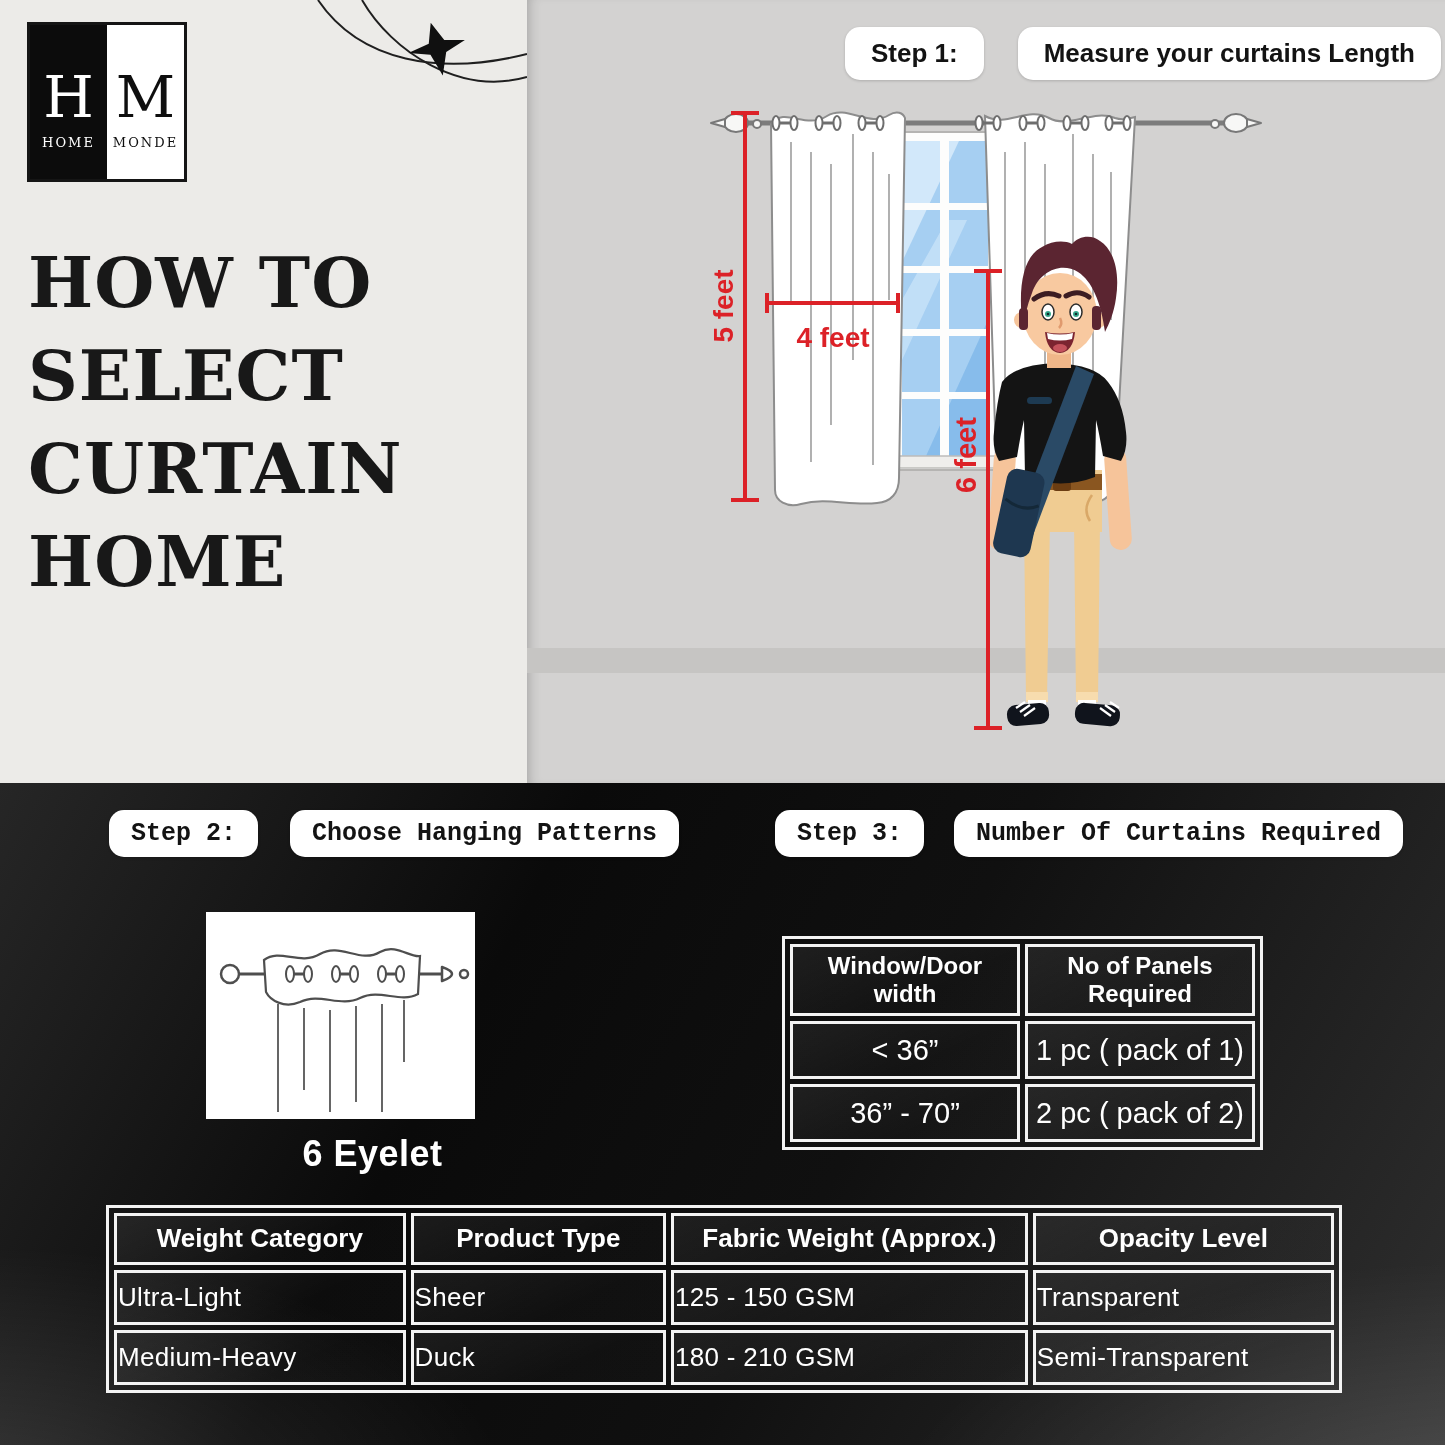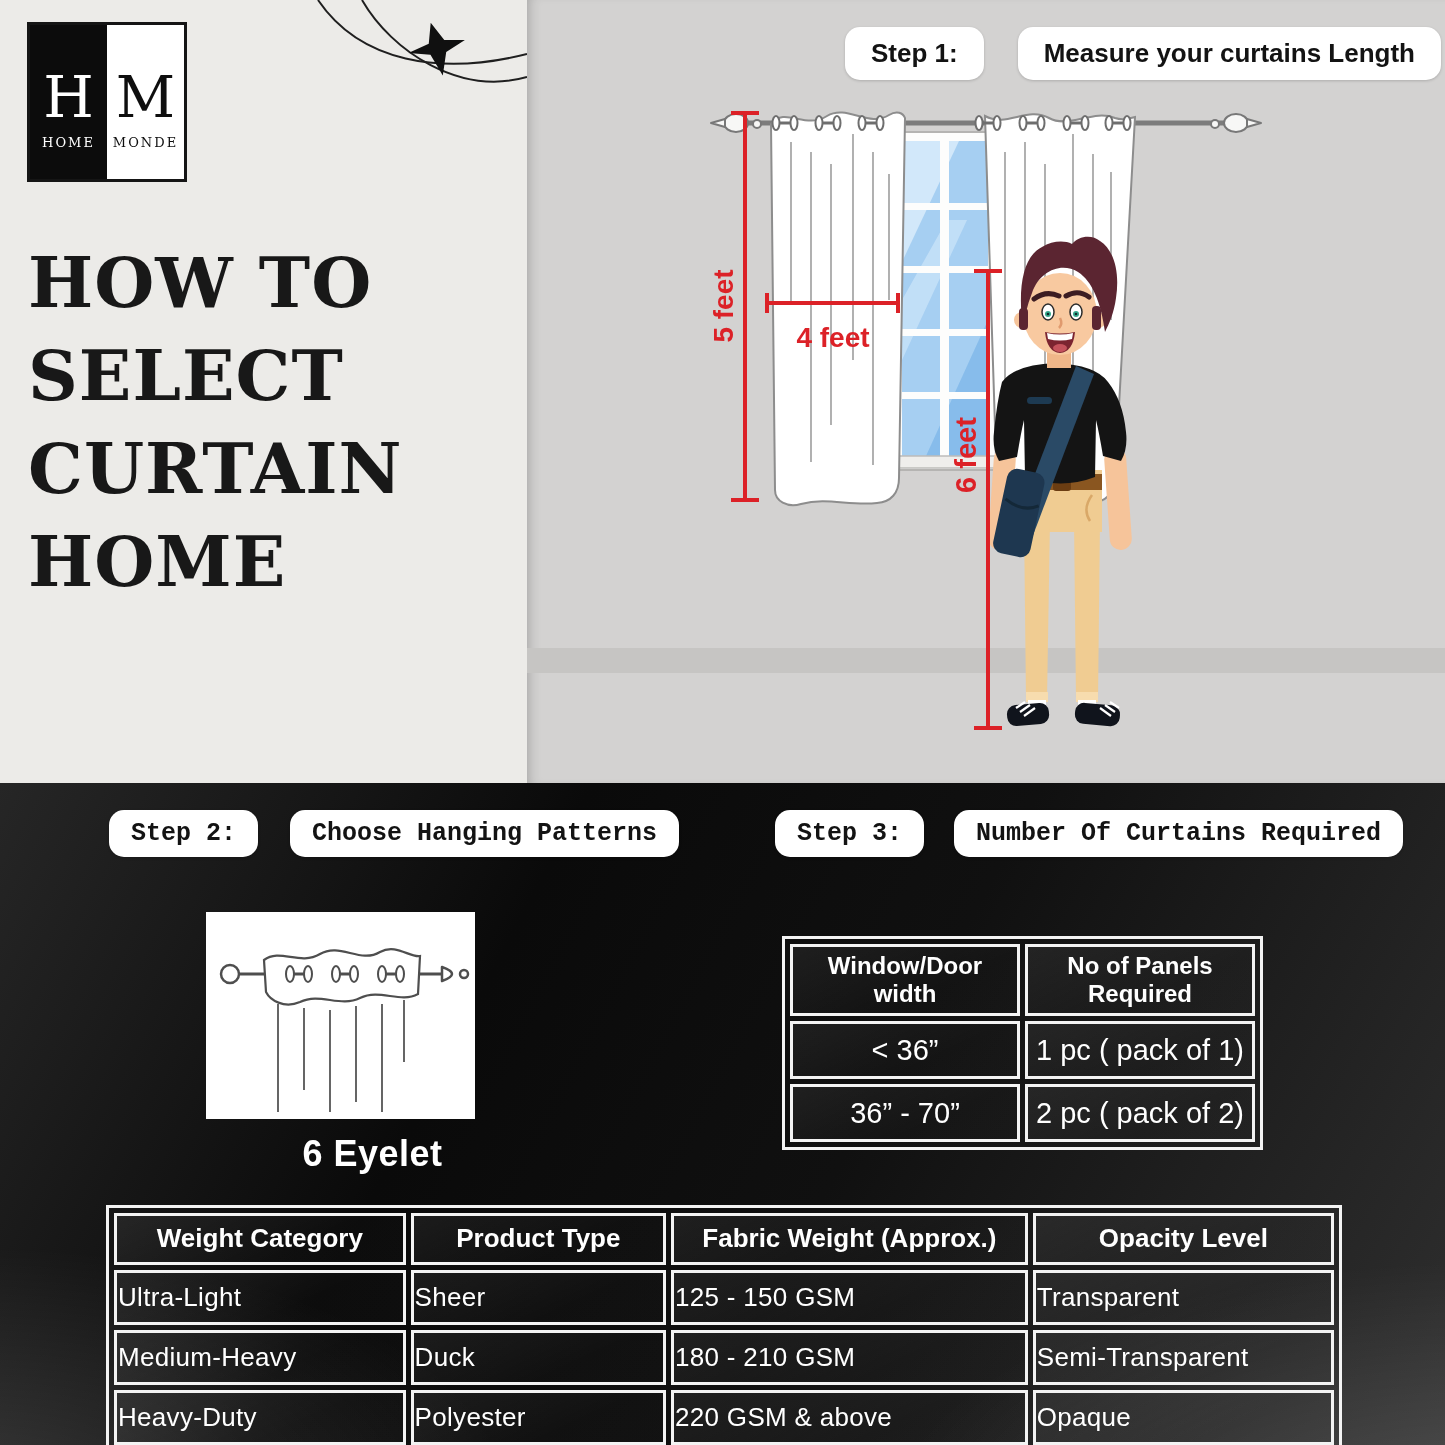--- a/index.html
+++ b/index.html
@@ -341,22 +341,16 @@
           <td>Sheer</td>
           <td>125 - 150 GSM</td>
           <td>Transparent</td>
         </tr>
         <tr>
           <td>Medium-Heavy</td>
           <td>Duck</td>
           <td>180 - 210 GSM</td>
           <td>Semi-Transparent</td>
         </tr>
-        <tr>
-          <td>Heavy-Duty</td>
-          <td>Polyester</td>
-          <td>220  GSM &amp; above</td>
-          <td>Opaque</td>
-        </tr>
       </tbody>
     </table>
   </div>
 </div>
 
 </body></html>

